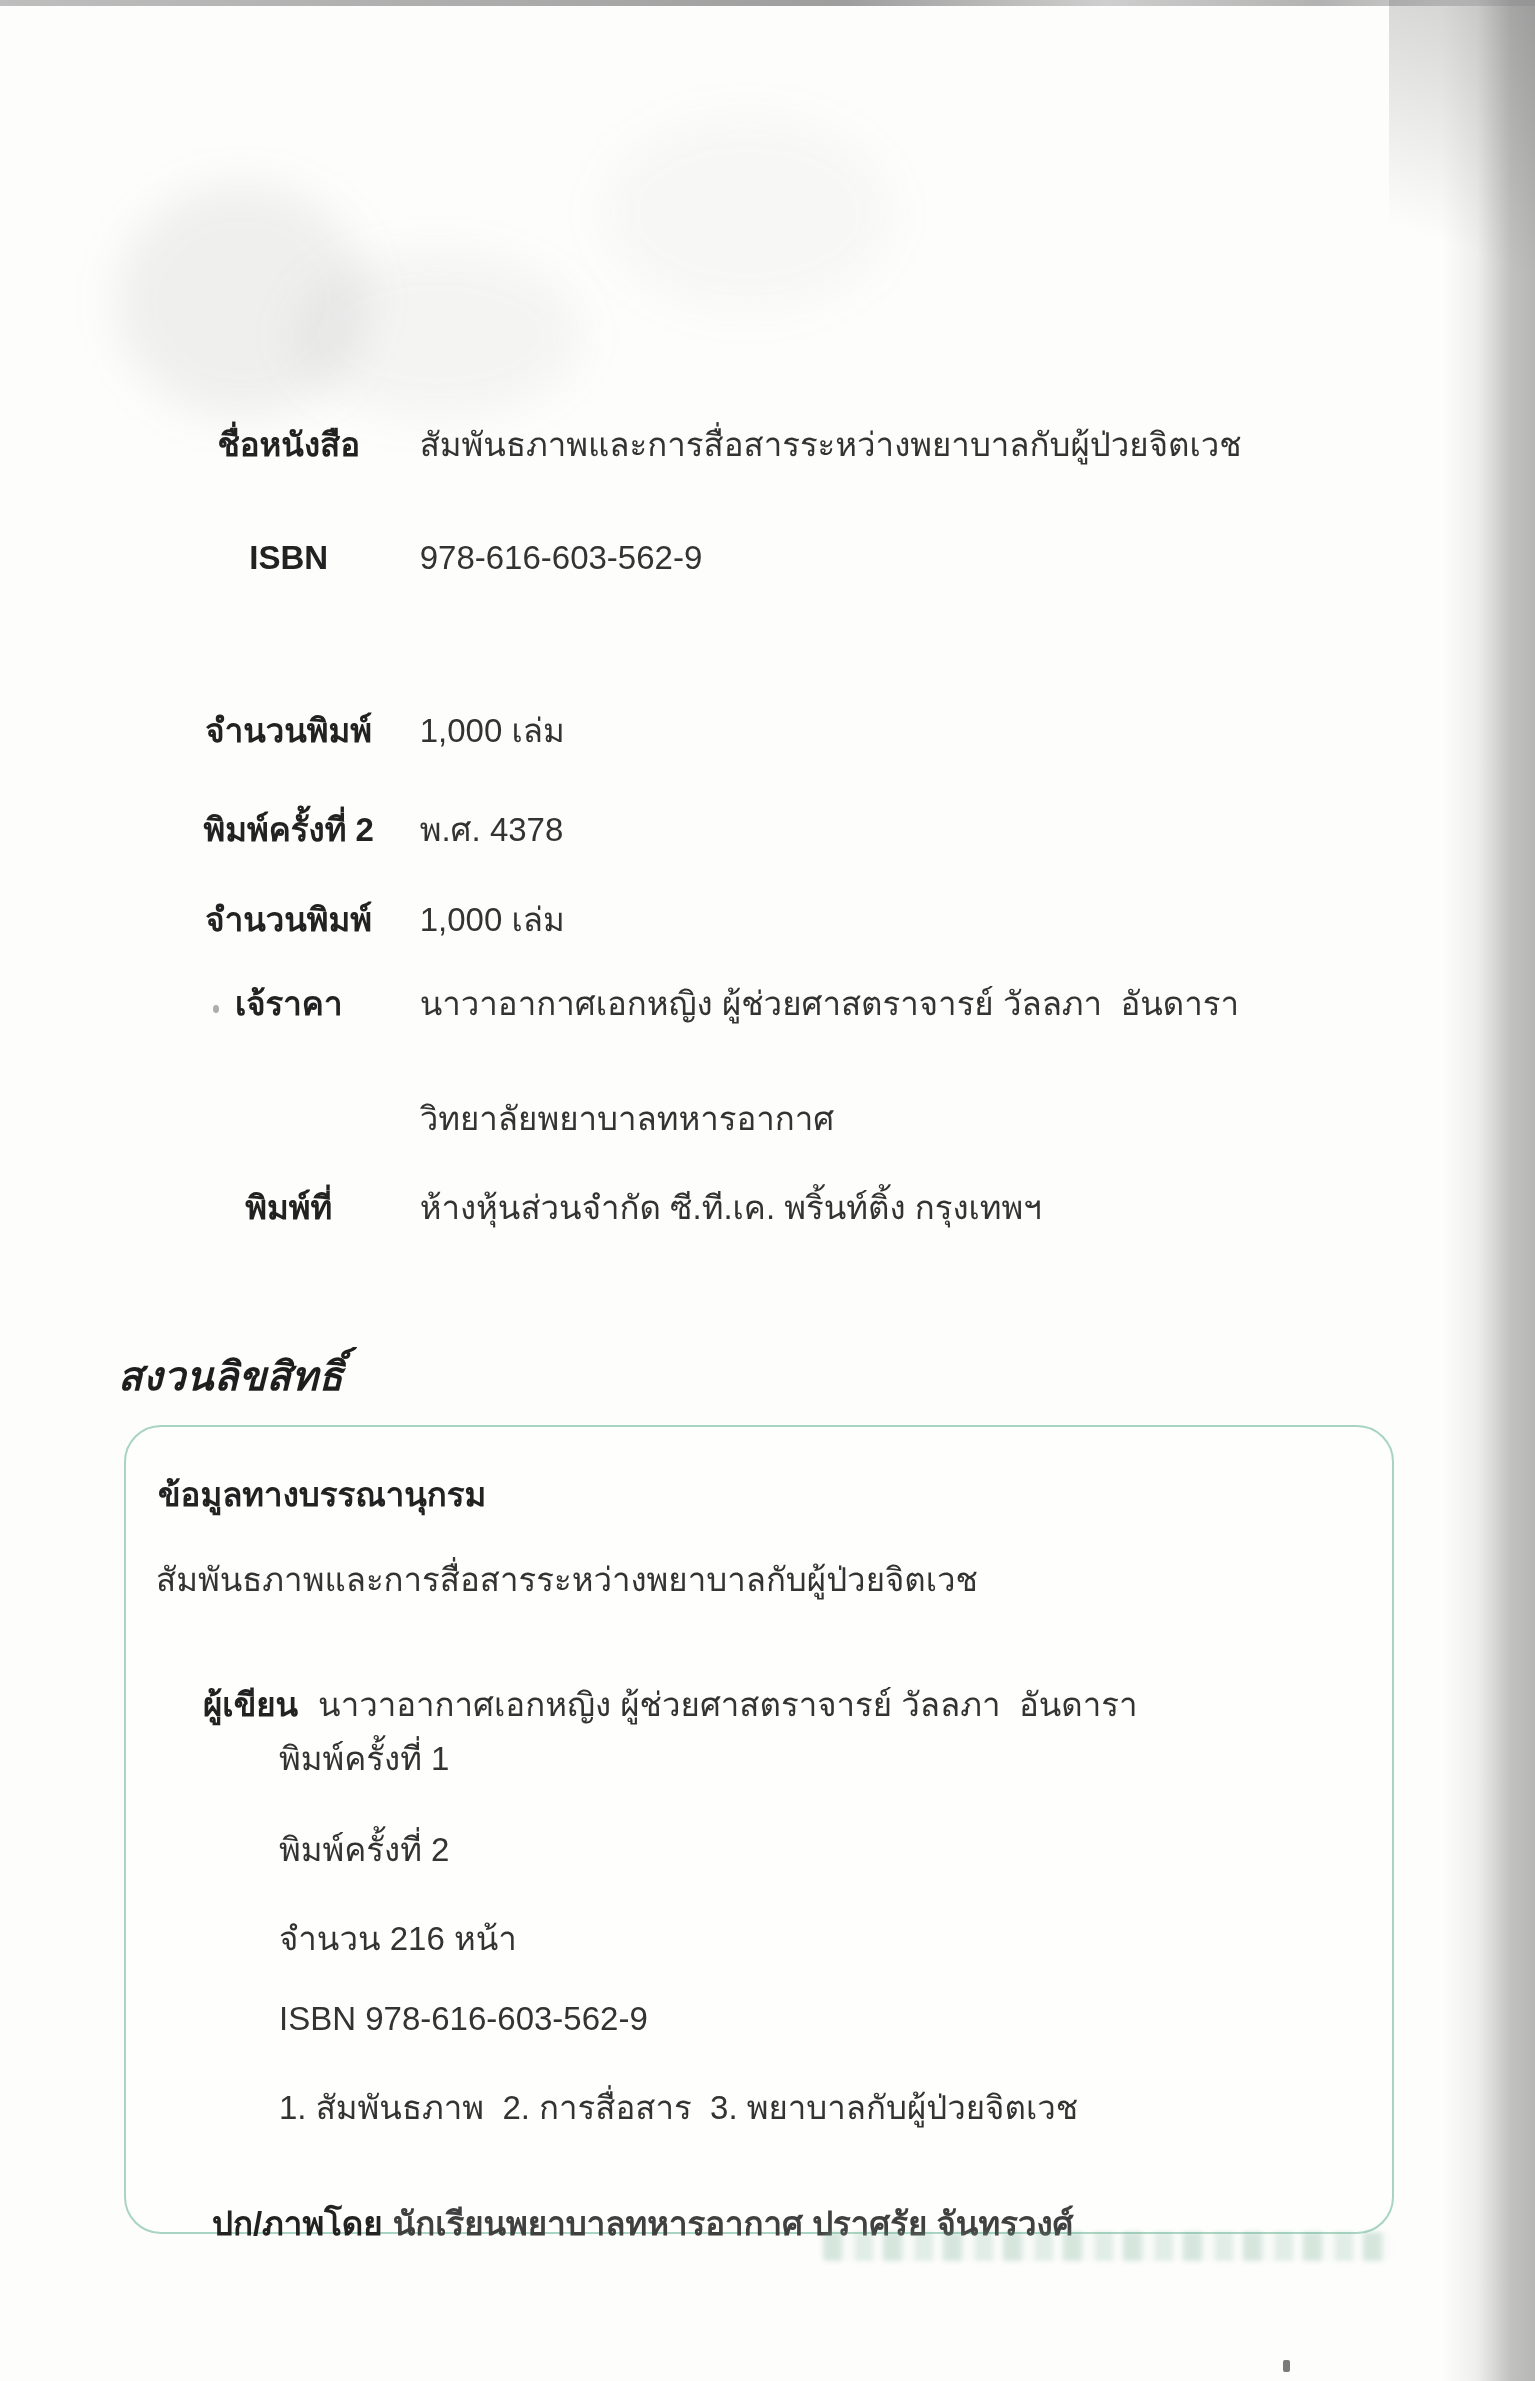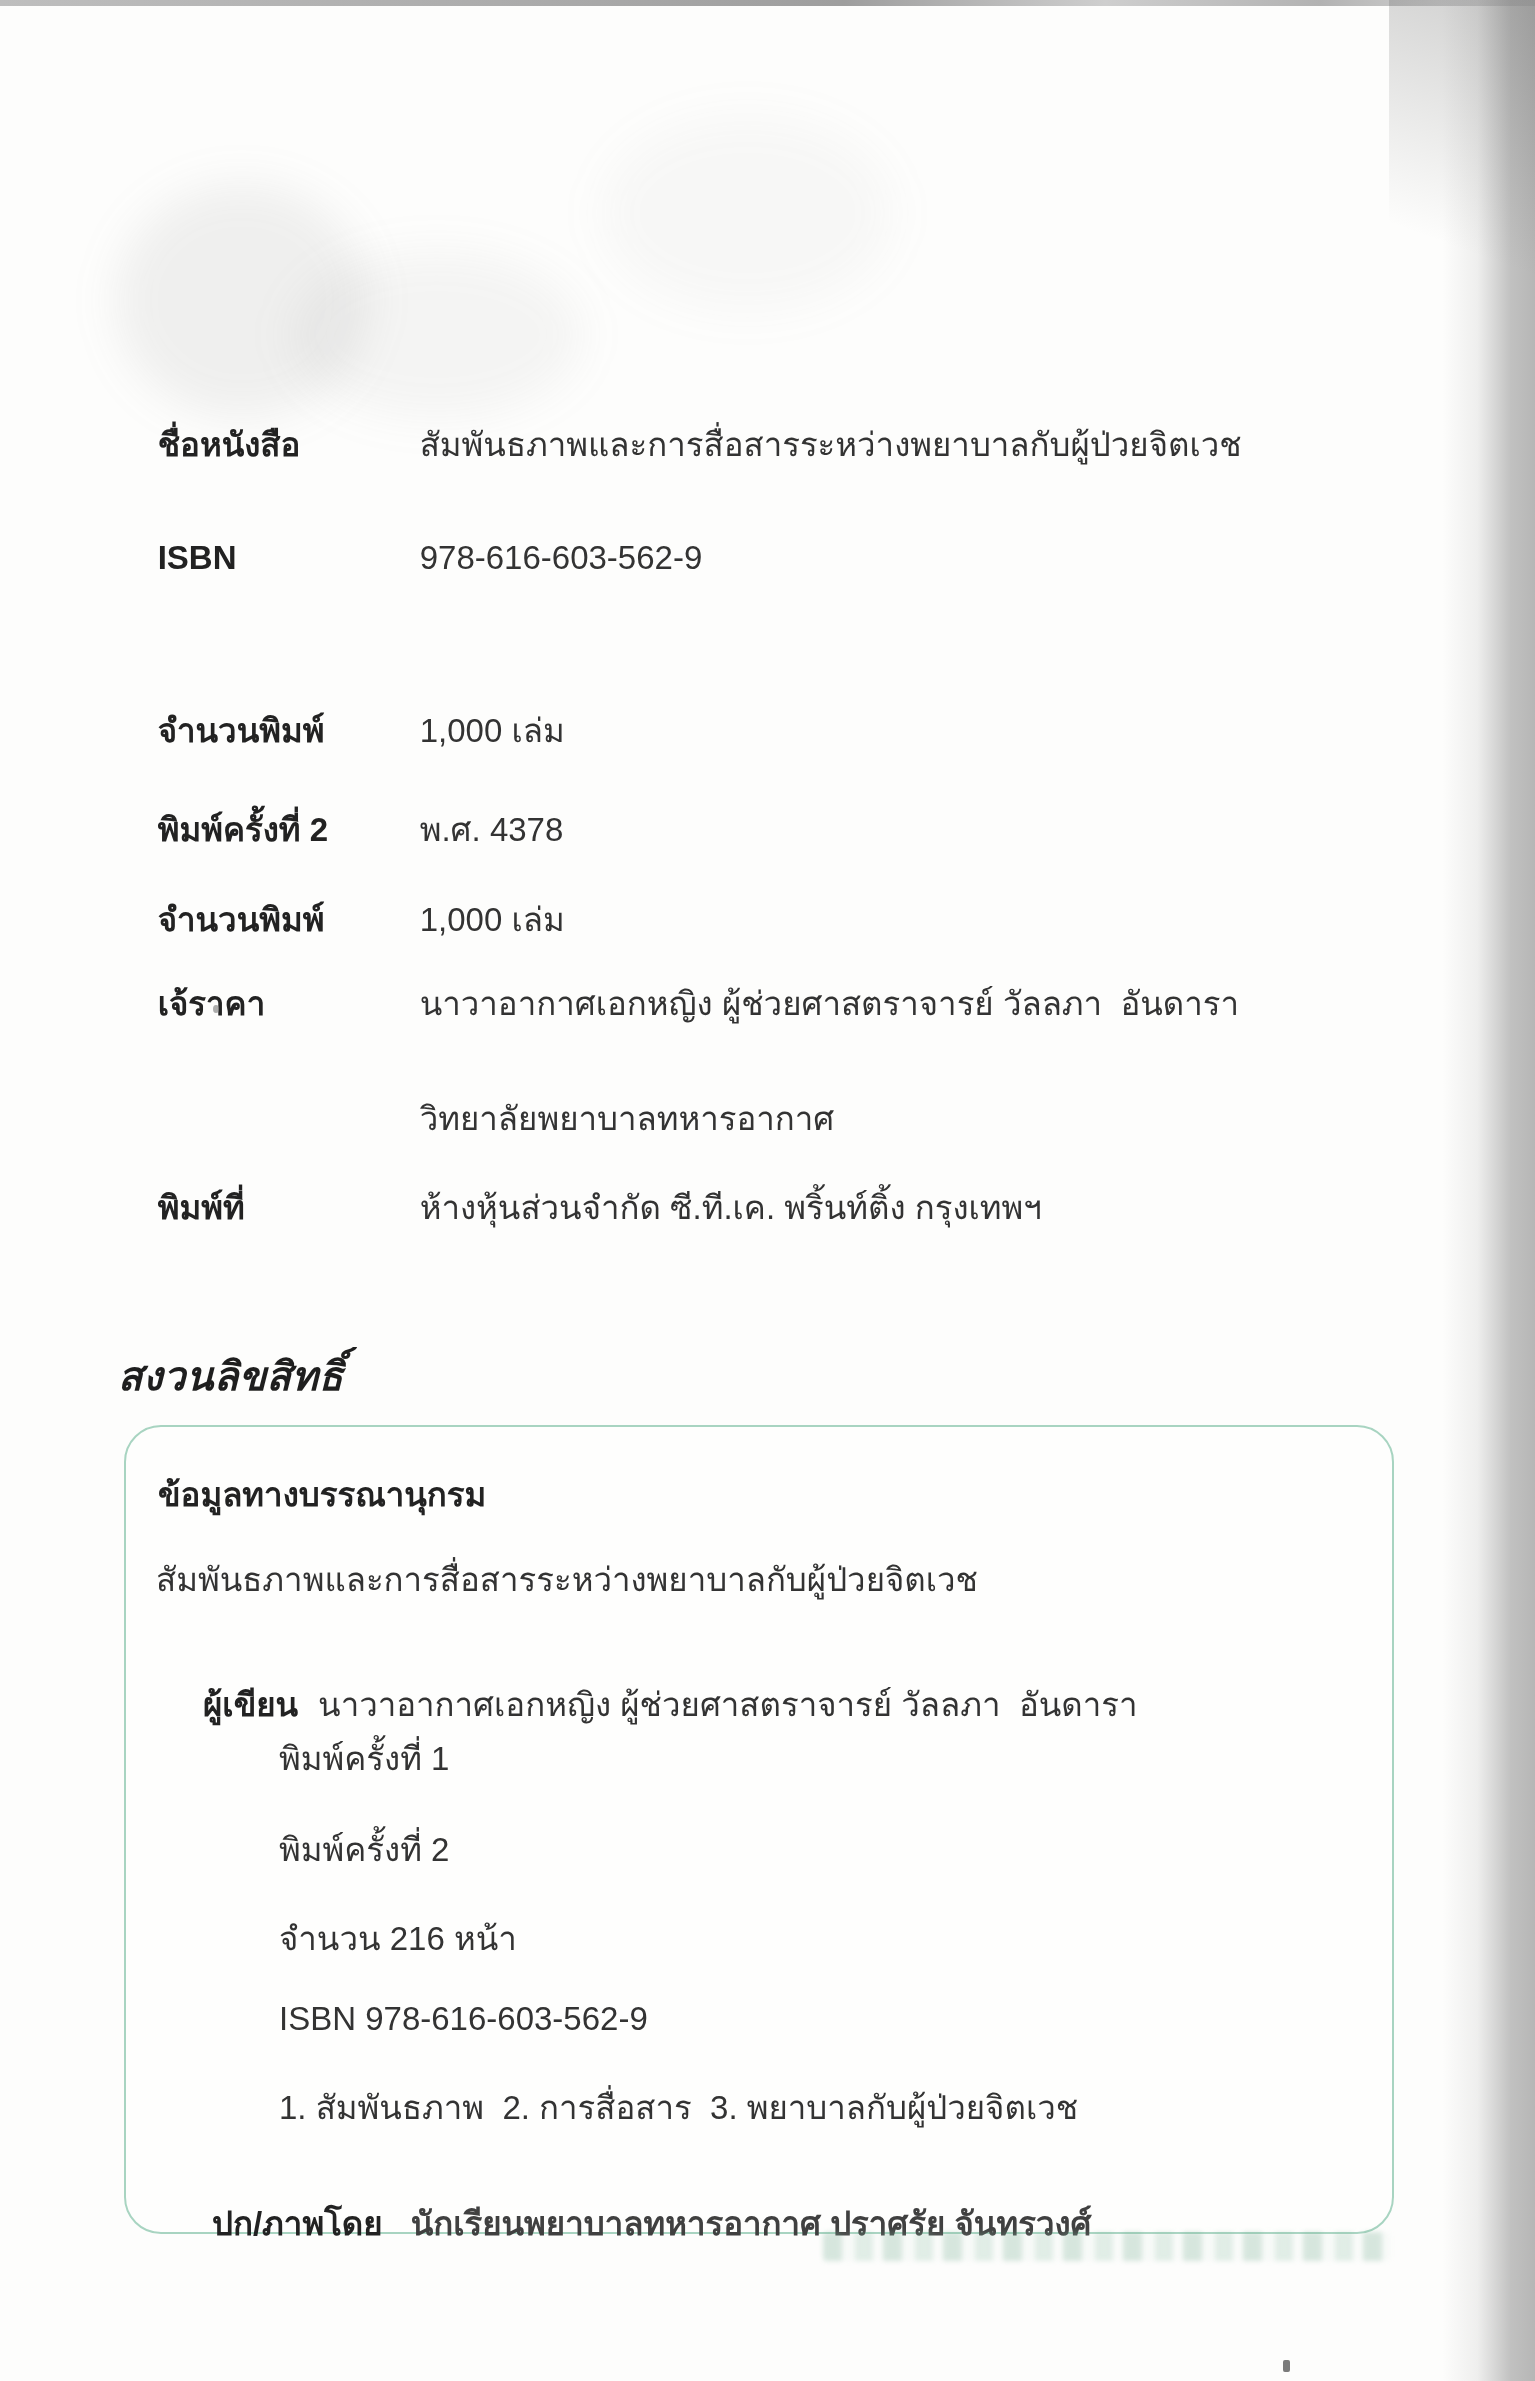--- a/index.html
+++ b/index.html
@@ -36,41 +36,41 @@
     background:repeating-linear-gradient(90deg,
       rgba(125,178,152,.55) 0px, rgba(125,178,152,.55) 19.4px,
       rgba(200,225,212,.20) 19.4px, rgba(200,225,212,.20) 32px,
       rgba(140,190,165,.45) 32px, rgba(140,190,165,.45) 50px,
       rgba(210,230,220,.15) 50px, rgba(210,230,220,.15) 60px);
     filter:blur(2.9px);opacity:.55;border-radius:3.9px;
   }
 
   
   .info-row{position:absolute;left:121px;width:1329px;font-size:33px;line-height:45px;white-space:pre;}
-  .info-label{display:inline-block;width:262px;font-weight:700;color:#222;vertical-align:top;}
+  .info-label{display:inline-block;width:262px;font-weight:700;color:#222;vertical-align:top;text-align:center;}
   .info-value{display:inline-block;color:#333;vertical-align:top;}
 
   .reserved{
     position:absolute;left:118px;top:1344px;
     font-size:40px;font-weight:700;font-style:italic;color:#1e1e1e;letter-spacing:0.5px;
   }
 
   
   .cip-box{
     position:absolute;left:124px;top:1425px;width:1266px;height:805px;
     border:2.9px solid #a8d4c1;border-radius:37px;background:rgba(255,255,255,.35);
   }
   .cip-heading{position:absolute;left:32px;top:41px;font-size:33px;font-weight:700;color:#222;white-space:pre;}
   .cip-titleline{position:absolute;left:30px;top:126px;font-size:33px;color:#333;white-space:pre;}
   .cip-author{position:absolute;left:22px;top:213px;font-size:33px;white-space:pre;}
   .cip-author .lab{font-weight:700;color:#222;margin-right:20px;}
   .cip-author .val{color:#333;}
   .cip-line{position:absolute;left:153px;font-size:33px;color:#333;white-space:pre;}
   .cip-cover{position:absolute;left:31px;top:732px;font-size:33px;white-space:pre;}
-  .cip-cover .lab{font-weight:700;color:#222;margin-right:28px;}
+  .cip-cover .lab{font-weight:700;color:#222;margin-right:10px;}
   .cip-cover .val{color:#404040;font-weight:bold;}
 </style>
 </head>
 <body>
 
 <div class="page">
 
   <div class="top-edge"></div>
   <div class="right-edge"></div>
   <div class="right-edge-top"></div>

